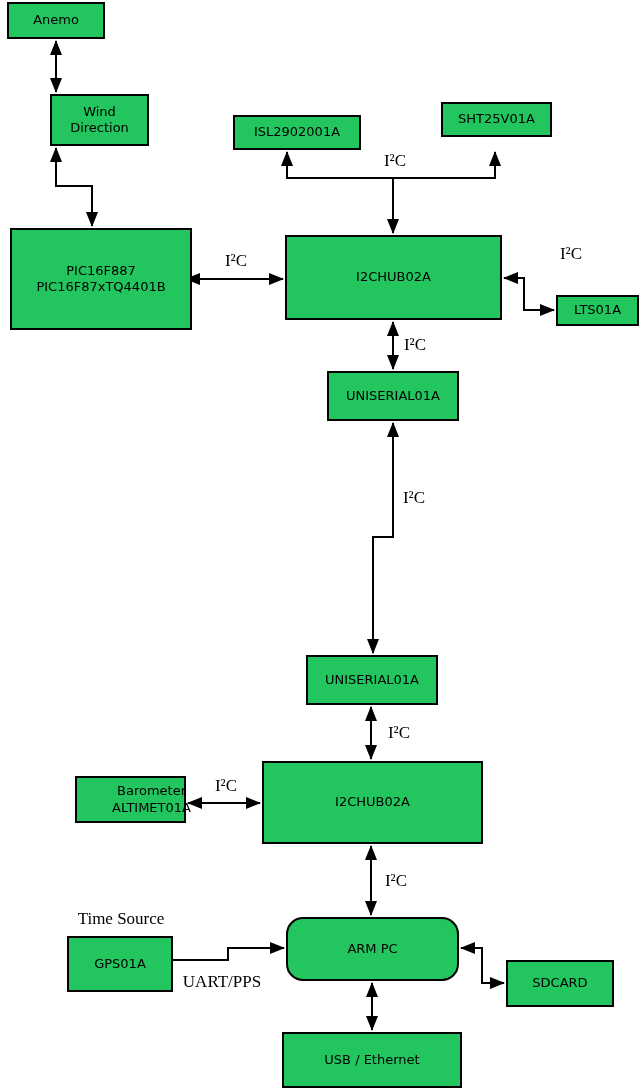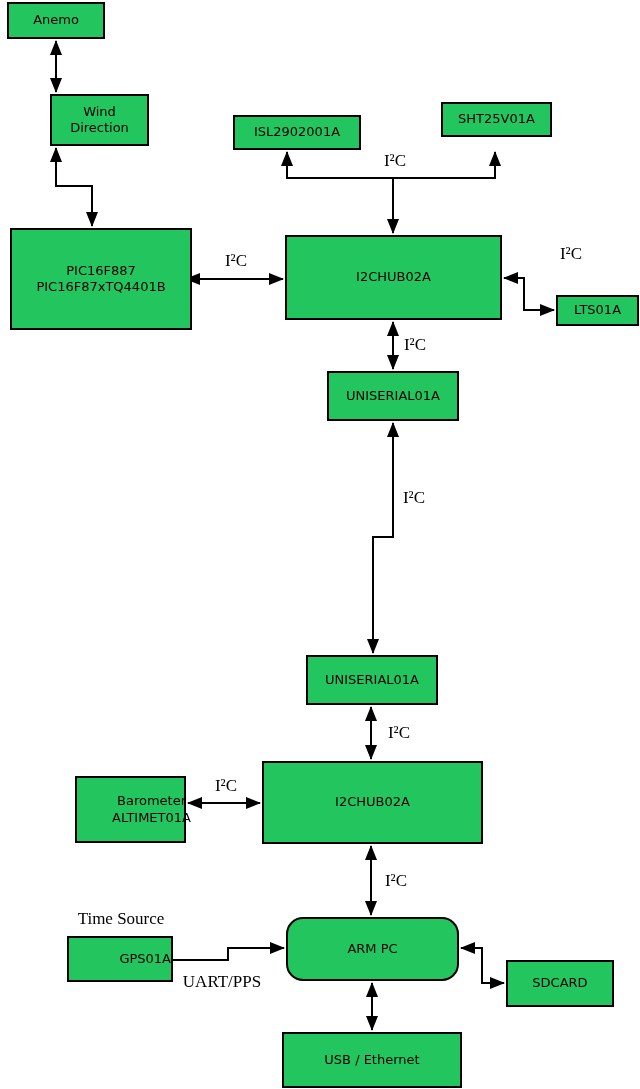--- a/index.html
+++ b/index.html
@@ -111,26 +111,26 @@
   </div>
 
   <div class="node" style="left:306px; top:655px; width:132px; height:50px;">
     <span class="lbl">UNISERIAL01A</span>
   </div>
 
   <div class="node" style="left:262px; top:761px; width:221px; height:83px;">
     <span class="lbl">I2CHUB02A</span>
   </div>
 
-  <div class="node" style="left:75px; top:776px; width:111px; height:67px;padding-left:42px;">
+  <div class="node" style="left:75px; top:776px; width:111px; height:47px;padding-left:42px;">
     <span class="lbl">Barometer
 ALTIMET01A</span>
   </div>
 
-  <div class="node" style="left:67px; top:936px; width:106px; height:46px;justify-content:flex-end;">
+  <div class="node" style="left:67px; top:936px; width:106px; height:56px;">
     <span class="lbl">GPS01A</span>
   </div>
 
   <div class="node" style="left:286px; top:917px; width:173px; height:64px;border-radius:17px;">
     <span class="lbl">ARM PC</span>
   </div>
 
   <div class="node" style="left:282px; top:1032px; width:180px; height:56px;">
     <span class="lbl">USB / Ethernet</span>
   </div>

